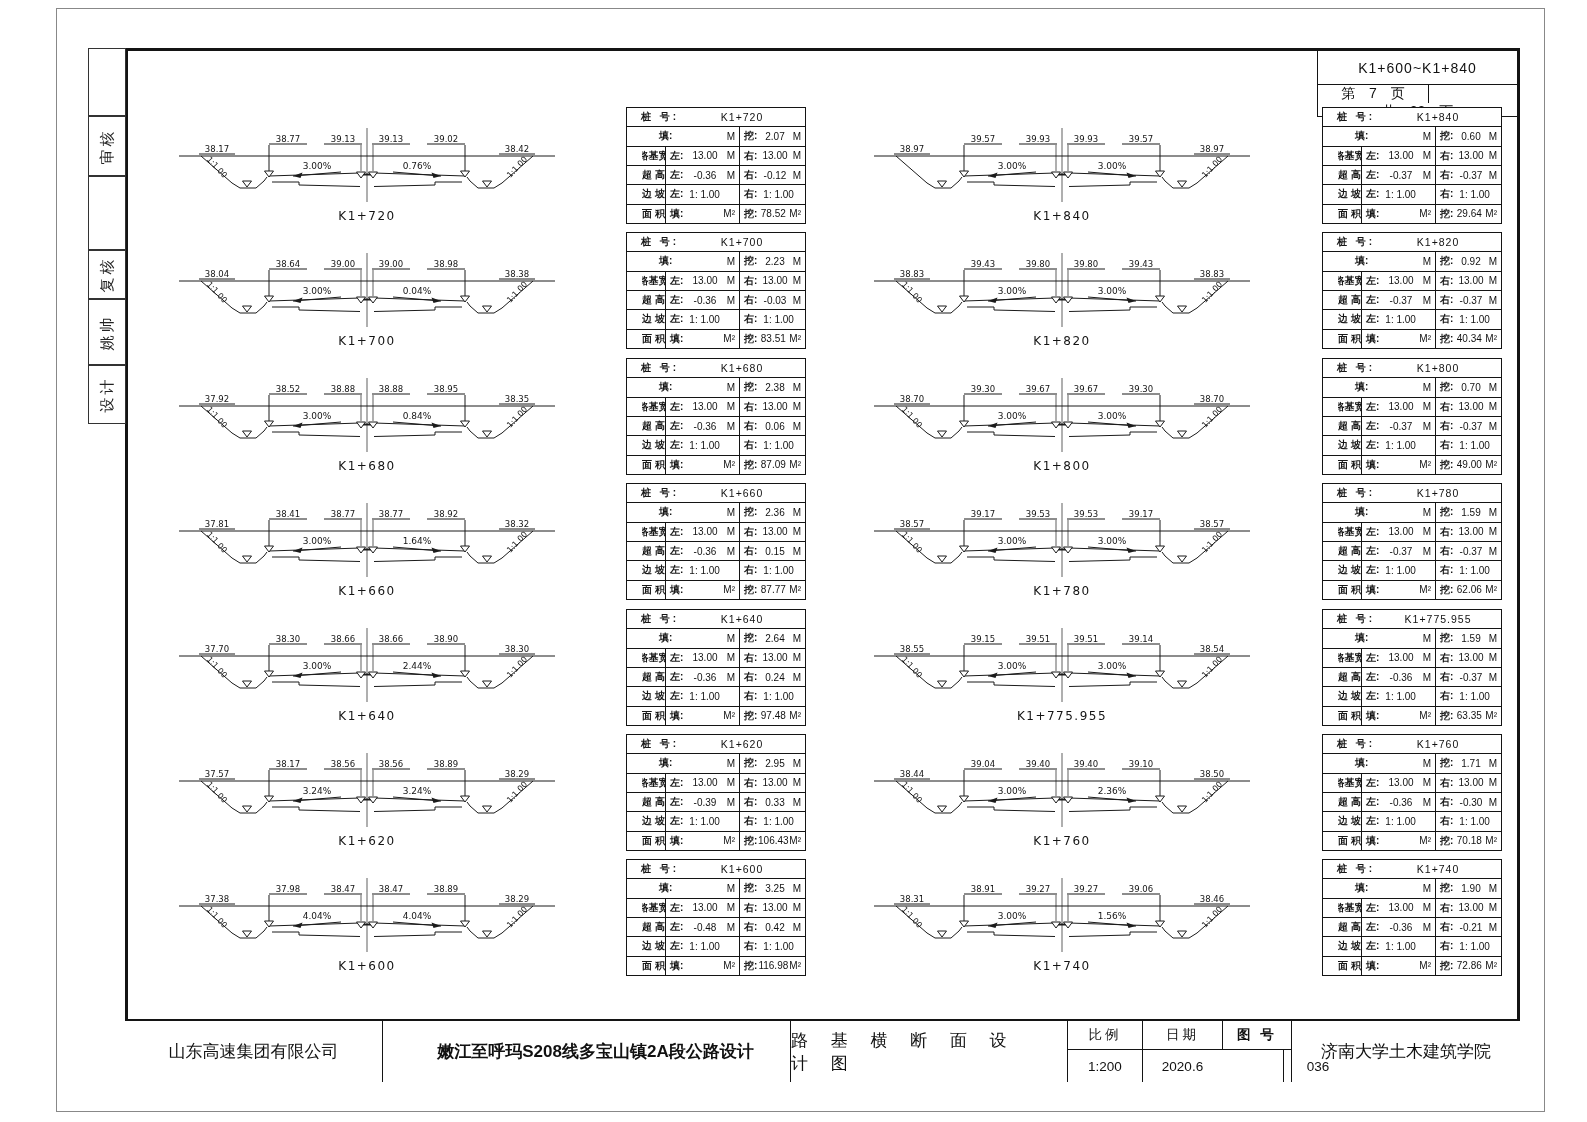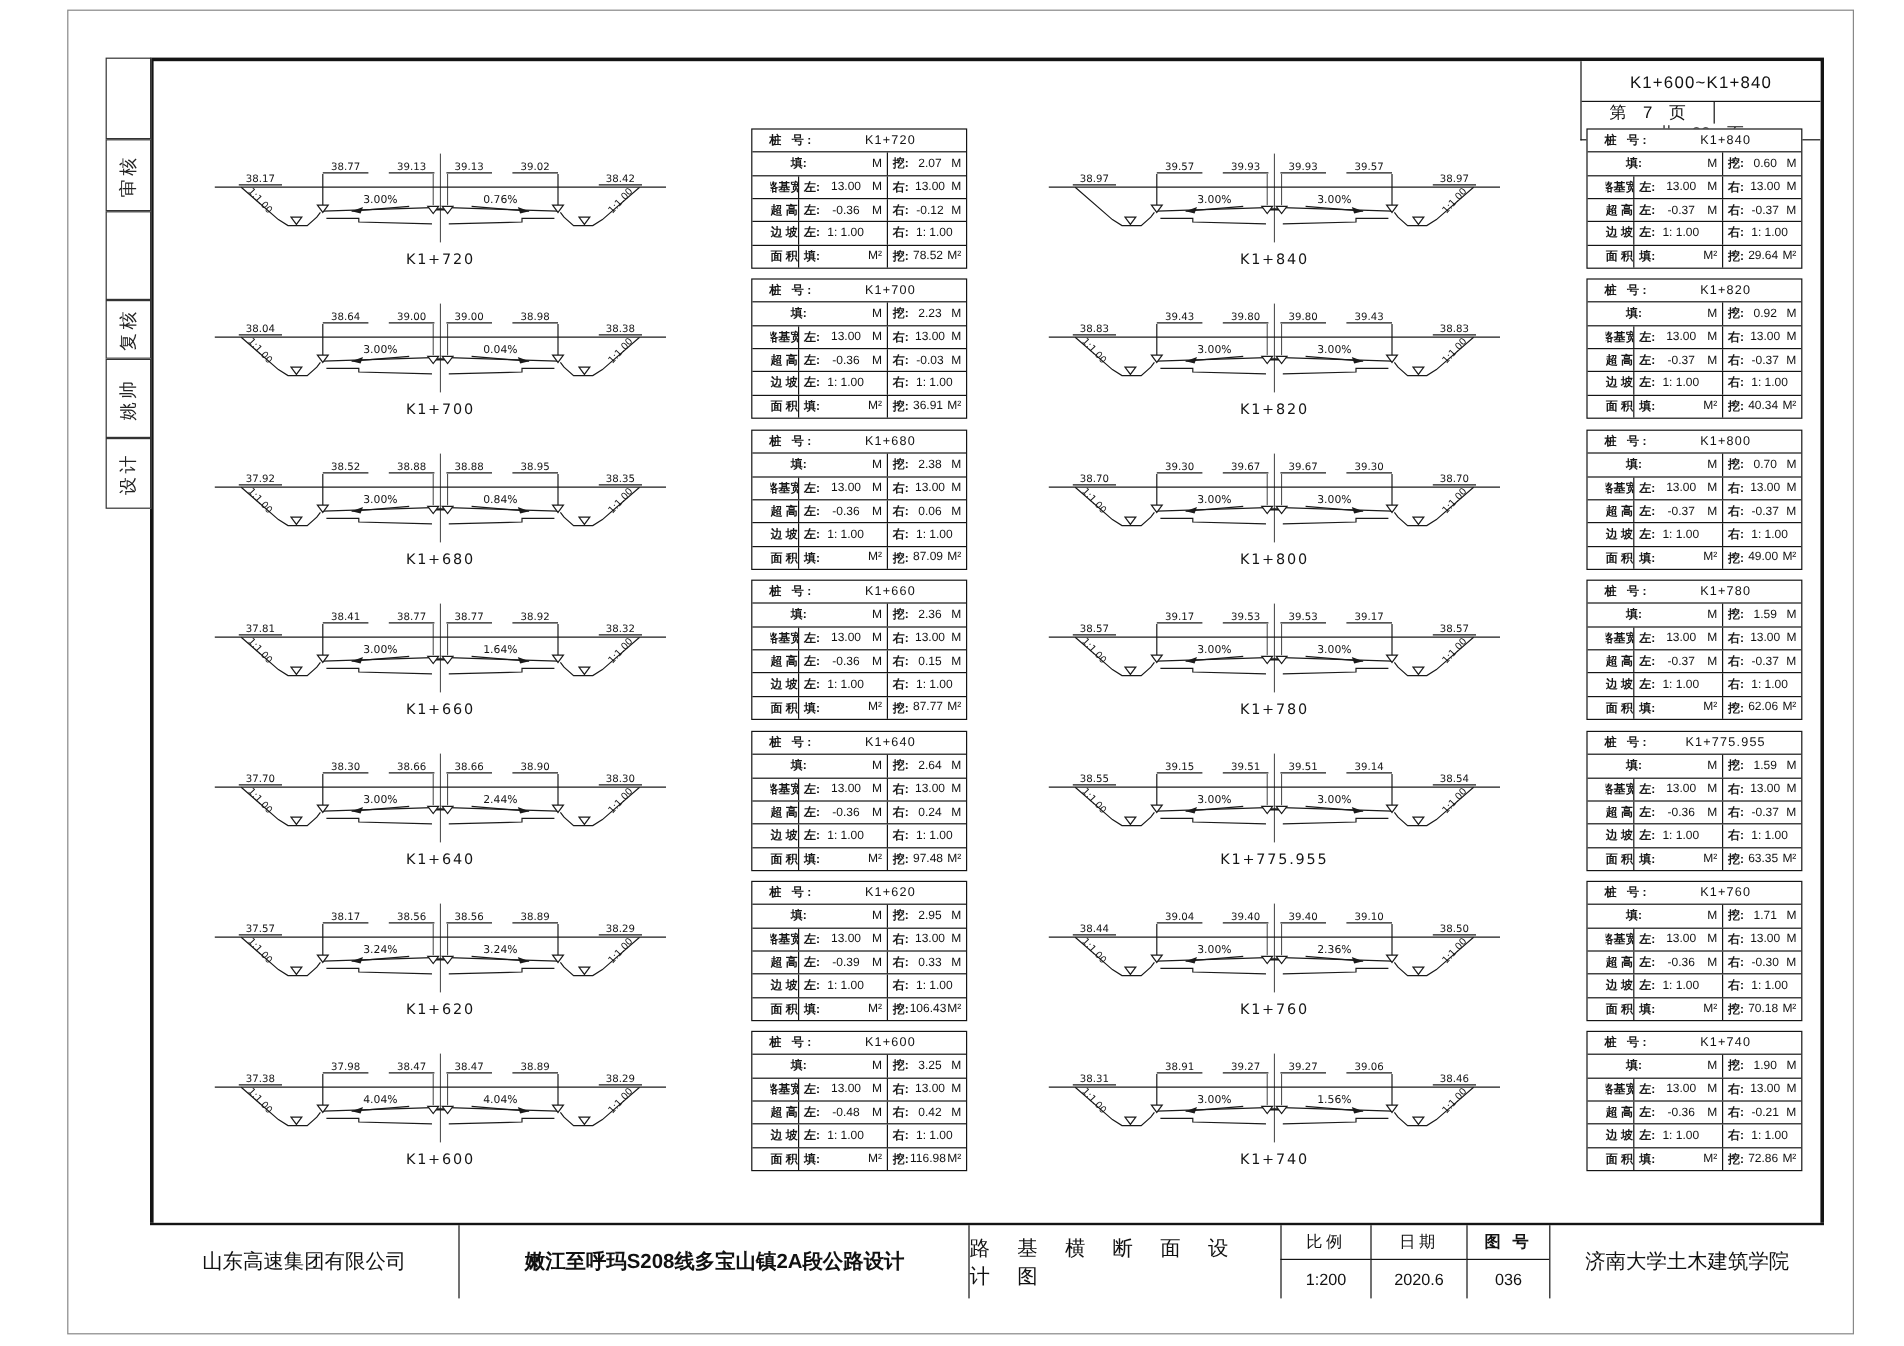--- a/index.html
+++ b/index.html
@@ -507,21 +507,21 @@
   </div>
   <div class="trow">
     <div class="cell head zh">面 积</div>
     <div class="cell">
           <span class="zh">填:</span>
           <span class="num"></span>
           <span>M²</span>
         </div>
     <div class="cell">
           <span class="zh">挖:</span>
-          <span class="num">36.91</span>
+          <span class="num">83.51</span>
           <span>M²</span>
         </div>
   </div>
     </div>
     <div class="xtable" style="left: 626px; top: 358px;">
   <div class="trow r1">
     <span class="zh r1lab">桩 号:</span>
     <span class="r1val">K1+680</span>
   </div>
   <div class="trow r2">
@@ -1654,21 +1654,21 @@
           <span class="num">72.86</span>
           <span>M²</span>
         </div>
   </div>
     </div>
   </div>
 
 <div class="abs" id="title-block">
   <div class="tb-cell" style="left:0;width:257px;">山东高速集团有限公司</div>
   <div class="tb-cell" style="left:257px;width:426px;font-weight:bold;">嫩江至呼玛S208线多宝山镇2A段公路设计</div>
-  <div class="tb-cell" id="tb-title" style="left:682px;width:259px;">路 基 横 断 面 设 计 图</div>
+  <div class="tb-cell" id="tb-title" style="left:665px;width:259px;">路 基 横 断 面 设 计 图</div>
   <div class="mini hd" style="left:942px;width:75px;">比例</div>
   <div class="mini hd" style="left:1017px;width:80px;">日期</div>
   <div class="mini hd" style="left:1097px;width:69px;font-weight:bold;">图 号</div>
   <div class="mini vl" style="left:942px;width:75px;">1:200</div>
   <div class="mini vl" style="left:1017px;width:80px;">2020.6</div>
-  <div class="mini vl" style="left:1097px;width:69px;">036</div>
+  <div class="mini vl" style="left:1158px;width:69px;">036</div>
   <div class="tb-cell" style="left:1166px;width:229px;">济南大学土木建筑学院</div>
 </div>
 
 </body></html>

